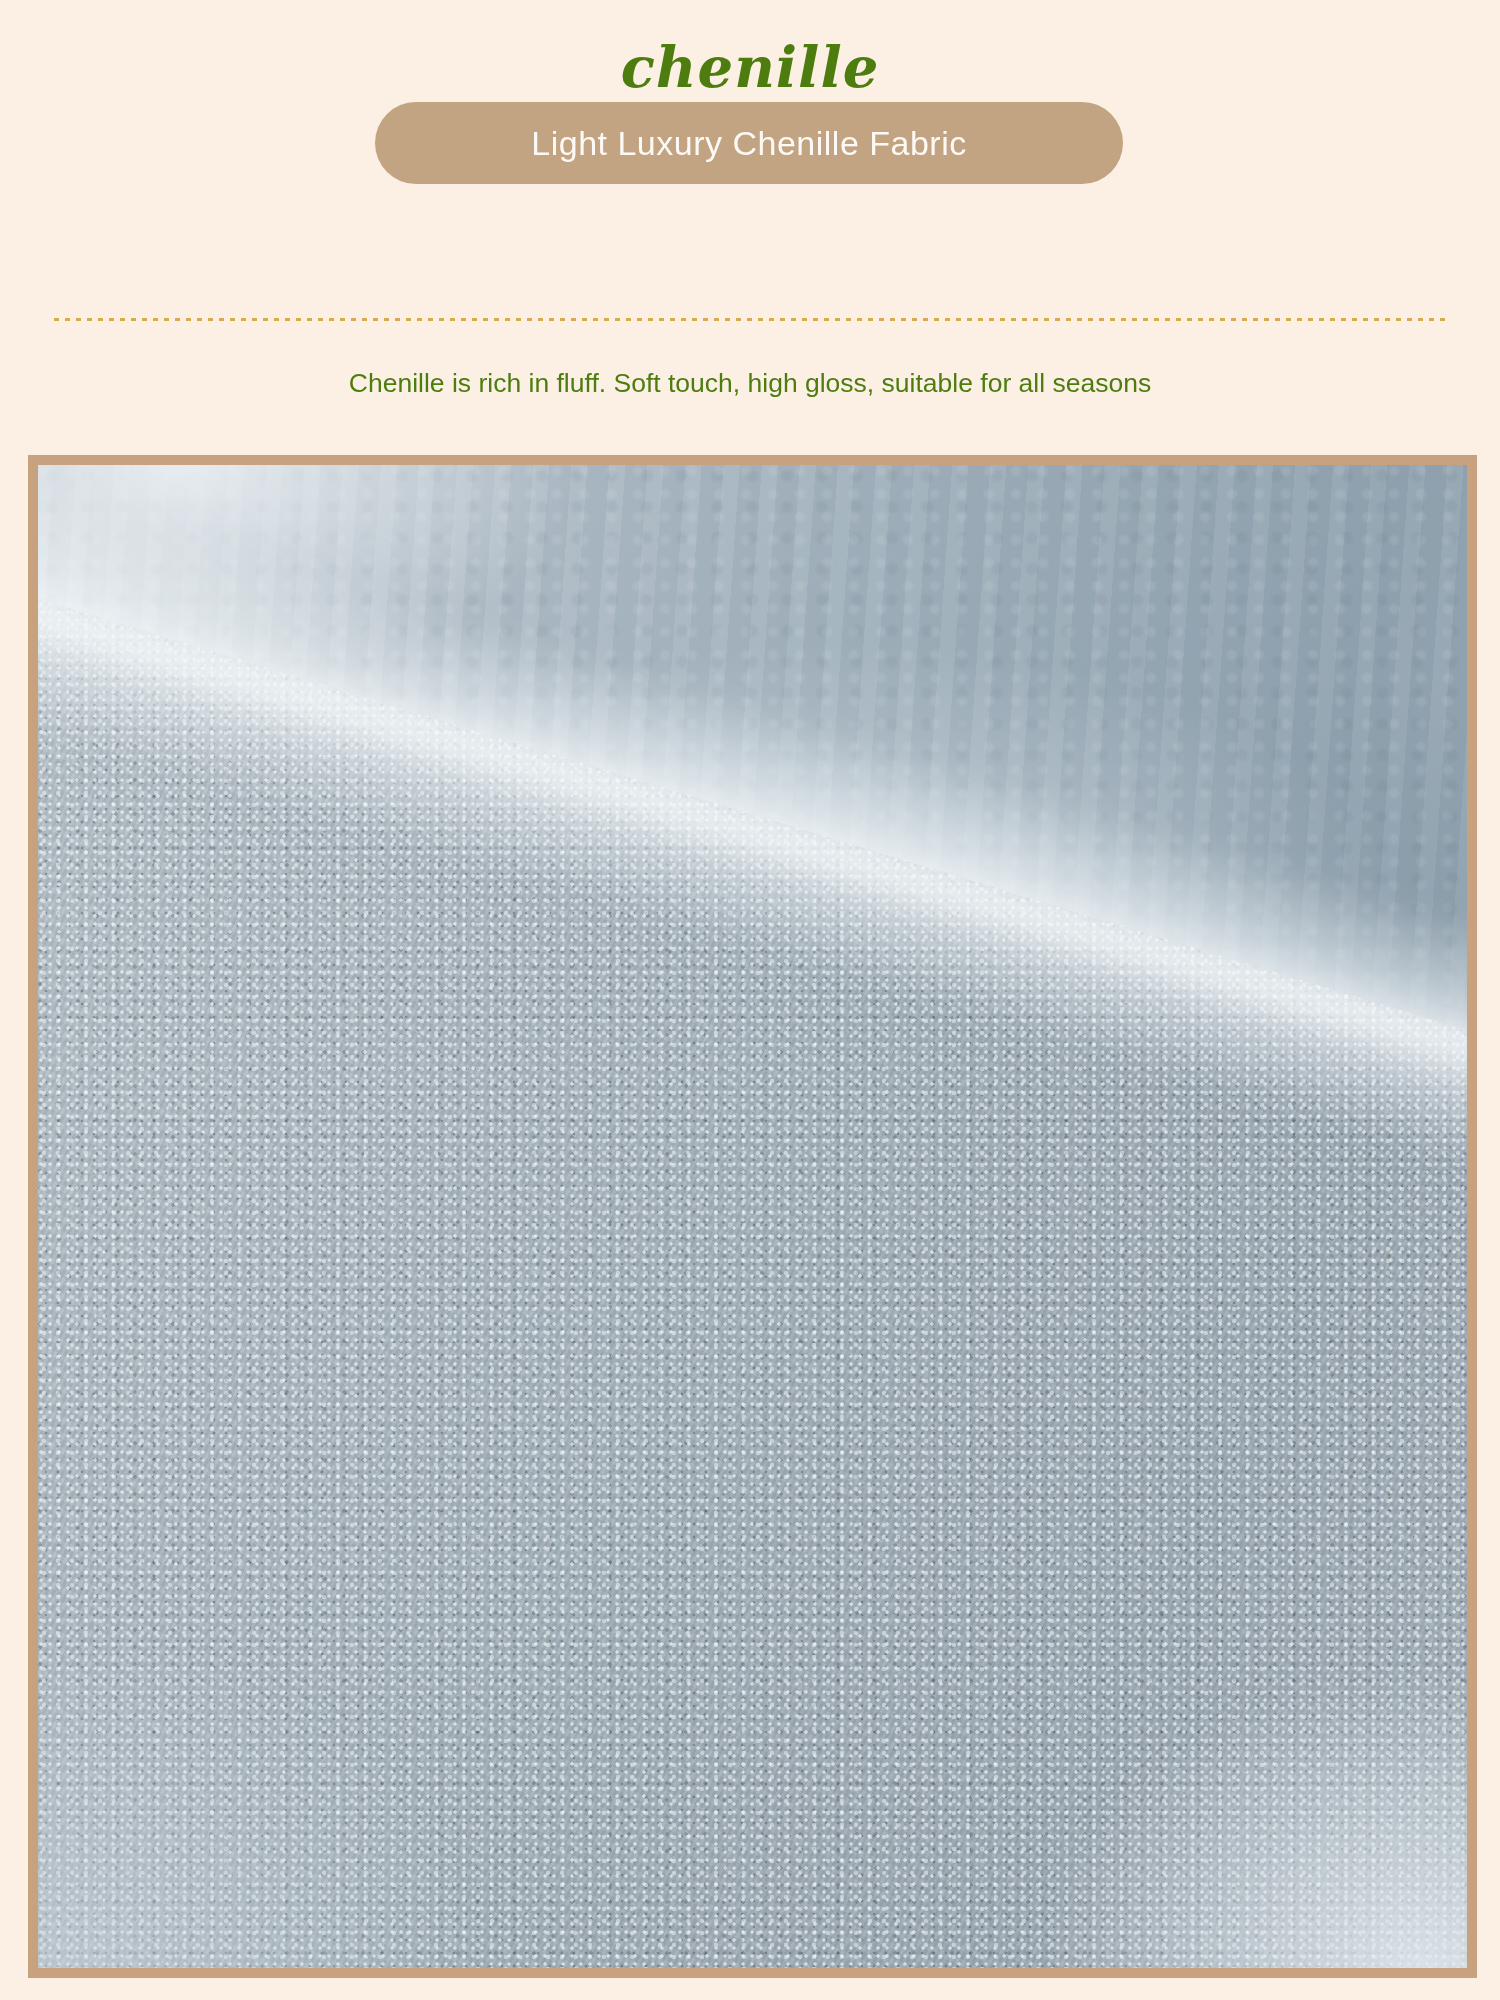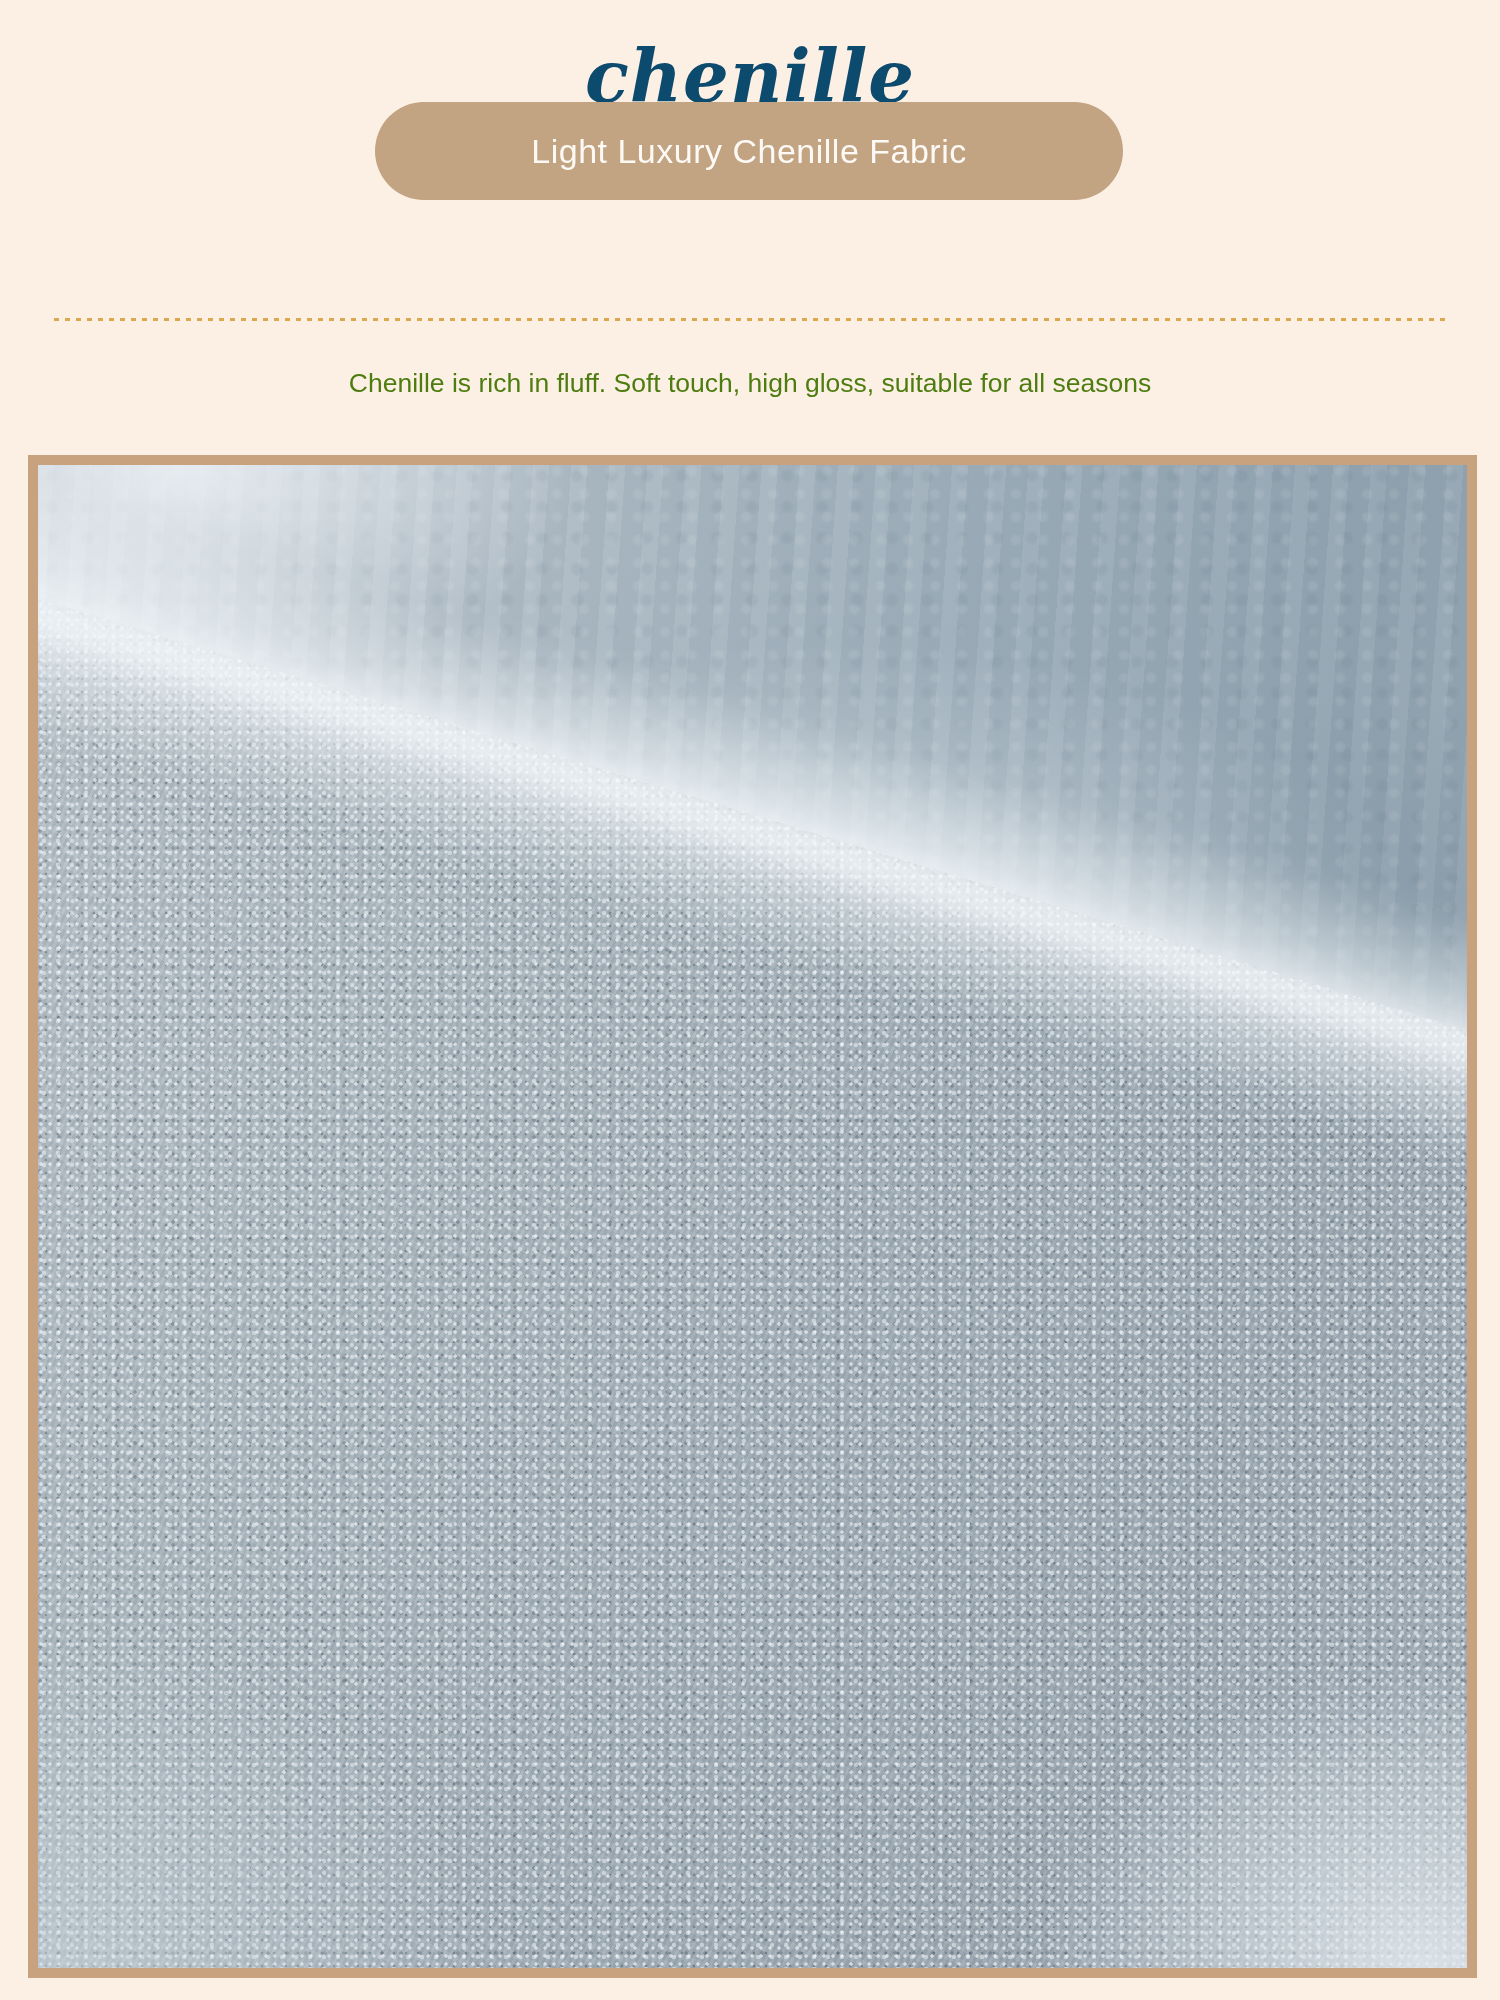--- a/index.html
+++ b/index.html
@@ -17,28 +17,28 @@
 
   
   .script-label {
     position: absolute;
     top: 34px; left: 0;
     width: 100%;
     text-align: center;
     font-family: "DejaVu Serif", serif;
     font-style: italic;
     font-weight: 700;
-    font-size: 72px;
+    font-size: 56px;
     letter-spacing: 1px;
-    color: #0c4a6e;
+    color: #4d7c0f;
   }
   .pill {
     position: absolute;
     left: 375px; top: 102px;
-    width: 748px; height: 98px;
+    width: 748px; height: 82px;
     background: #c2a382;
     border-radius: 49px;
     display: flex;
     align-items: center;
     justify-content: center;
   }
   .pill-label {
     font-size: 34px;
     font-weight: 400;
     letter-spacing: 0.5px;

